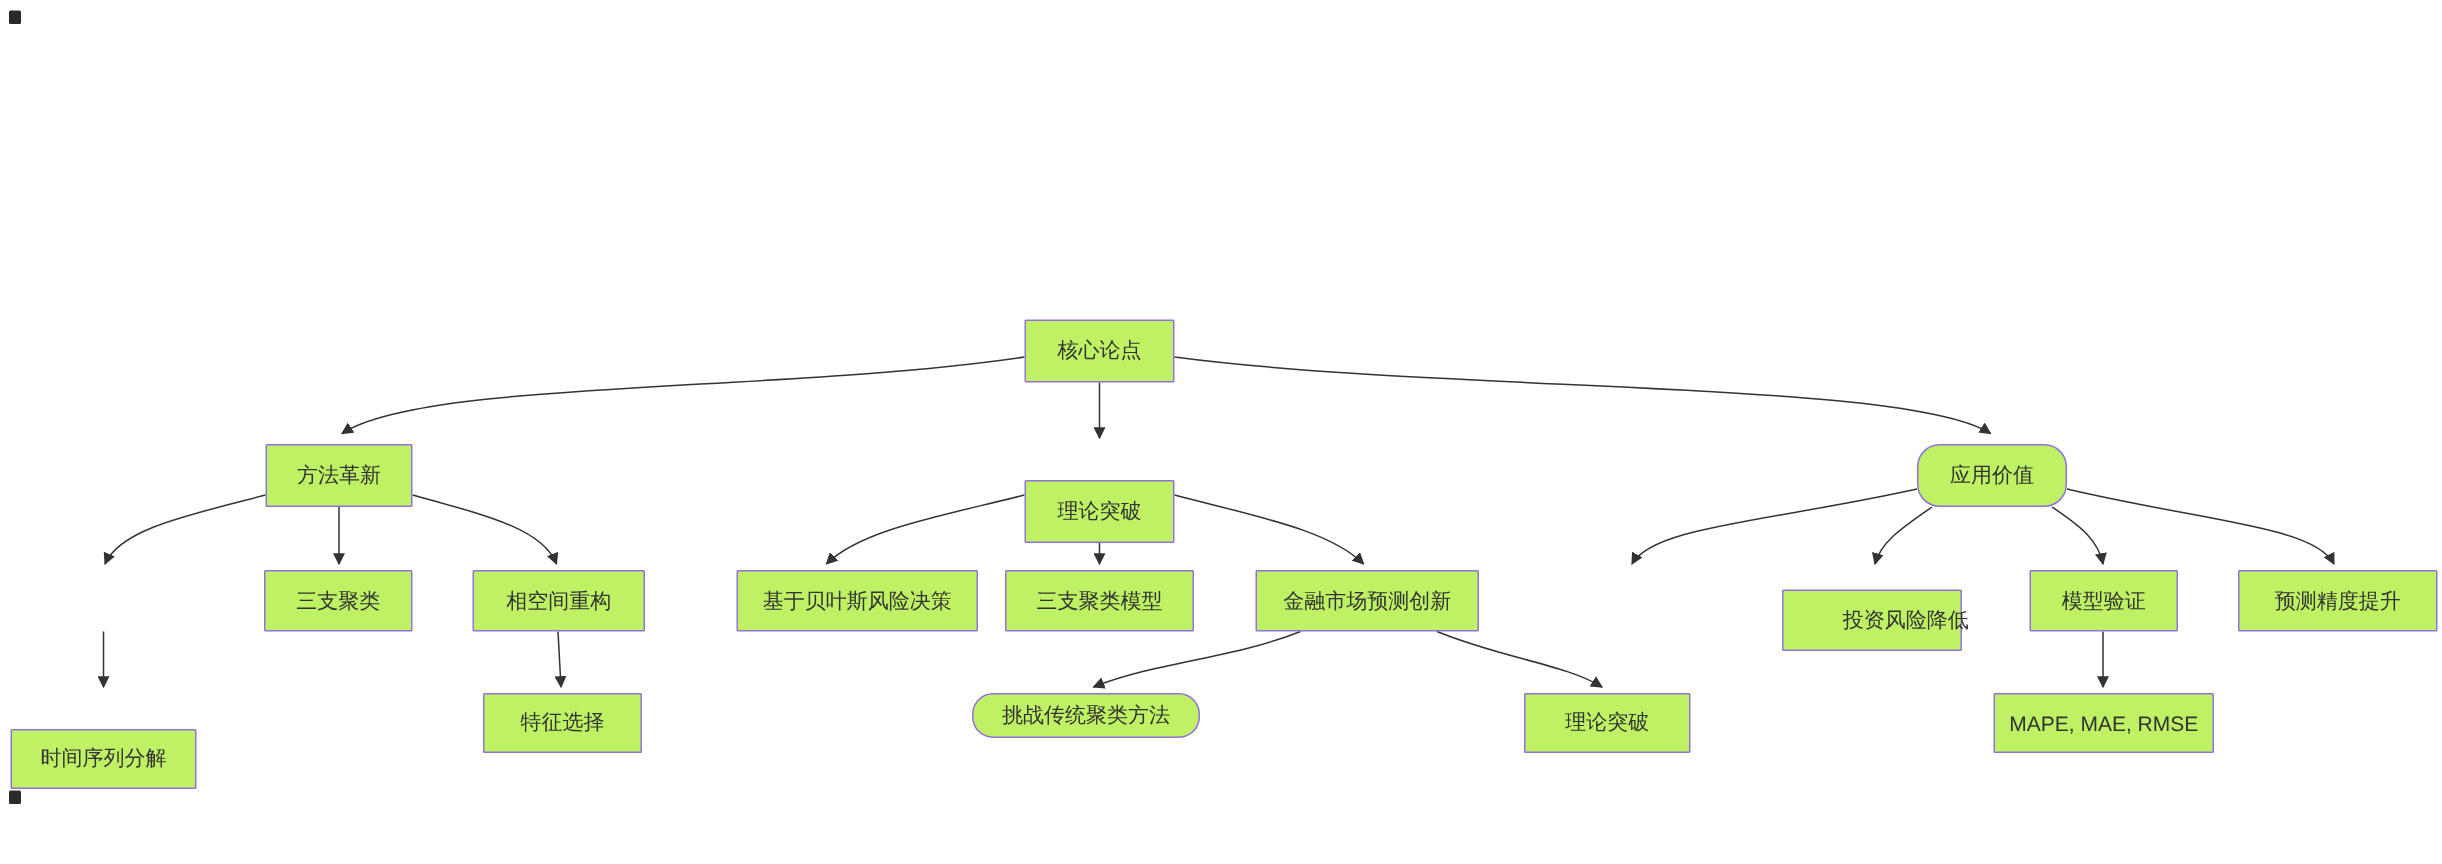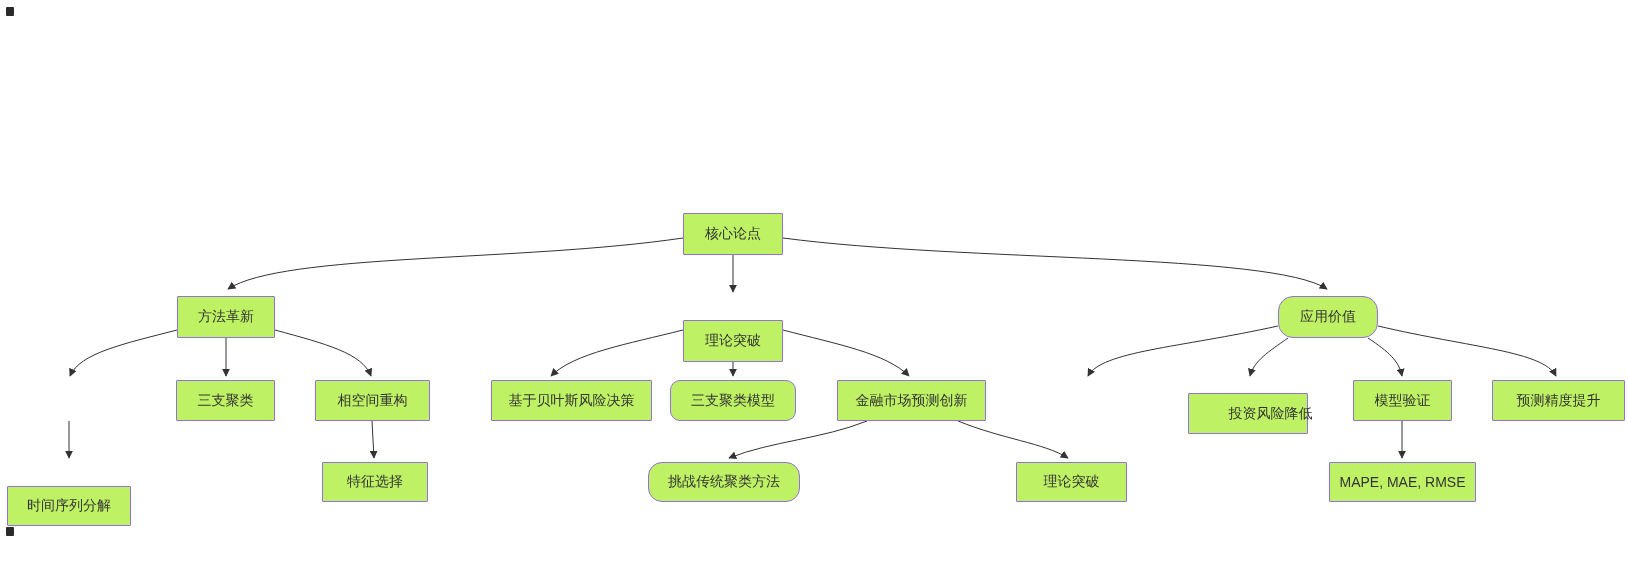--- a/index.html
+++ b/index.html
@@ -52,29 +52,29 @@
 
   
   #n-root        { left: 683px;  top: 213px; width: 100px; height: 42px; }
   #n-method      { left: 177px;  top: 296px; width: 98px;  height: 42px; }
   #n-theory      { left: 683px;  top: 296px; width: 100px; height: 42px; margin-top: 24px; }
   #n-application { left: 1278px; top: 296px; width: 100px; height: 42px; border-radius: 15px; }
   #n-ceemd       { left: 2px;    top: 380px; width: 135px; height: 41px; }
   #n-threeway    { left: 176px;  top: 380px; width: 99px;  height: 41px; }
   #n-phase       { left: 315px;  top: 380px; width: 115px; height: 41px; }
   #n-bayes       { left: 467px;  top: 380px; width: 161px; height: 41px; margin-left: 24px; }
-  #n-twmodel     { left: 670px;  top: 380px; width: 126px; height: 41px; border-radius: 10px; }
+  #n-twmodel     { left: 670px;  top: 380px; width: 126px; height: 41px; }
   #n-finance     { left: 837px;  top: 380px; width: 149px; height: 41px; }
   #n-stock       { left: 1025px; top: 380px; width: 125px; height: 41px; }
   #n-risk        { left: 1188px; top: 393px; width: 120px; height: 41px; padding-left: 45px; }
   #n-validation  { left: 1353px; top: 380px; width: 99px;  height: 41px; }
   #n-accuracy    { left: 1492px; top: 380px; width: 133px; height: 41px; }
   #n-timeseries  { left: 7px;    top: 486px; width: 124px; height: 40px; }
   #n-feature     { left: 322px;  top: 462px; width: 106px; height: 40px; }
-  #n-challenge   { left: 648px;  top: 462px; width: 152px; height: 40px; border-radius: 14px; }
+  #n-challenge   { left: 648px;  top: 462px; width: 152px; height: 30px; border-radius: 14px; }
   #n-limited     { left: 1016px; top: 462px; width: 111px; height: 40px; }
   #n-metrics     { left: 1329px; top: 462px; width: 147px; height: 40px; }
 </style>
 </head>
 <body>
 
 <div id="canvas">
 
   <svg class="edges" viewBox="0 0 1628 576" xmlns="http://www.w3.org/2000/svg">
     <defs>

